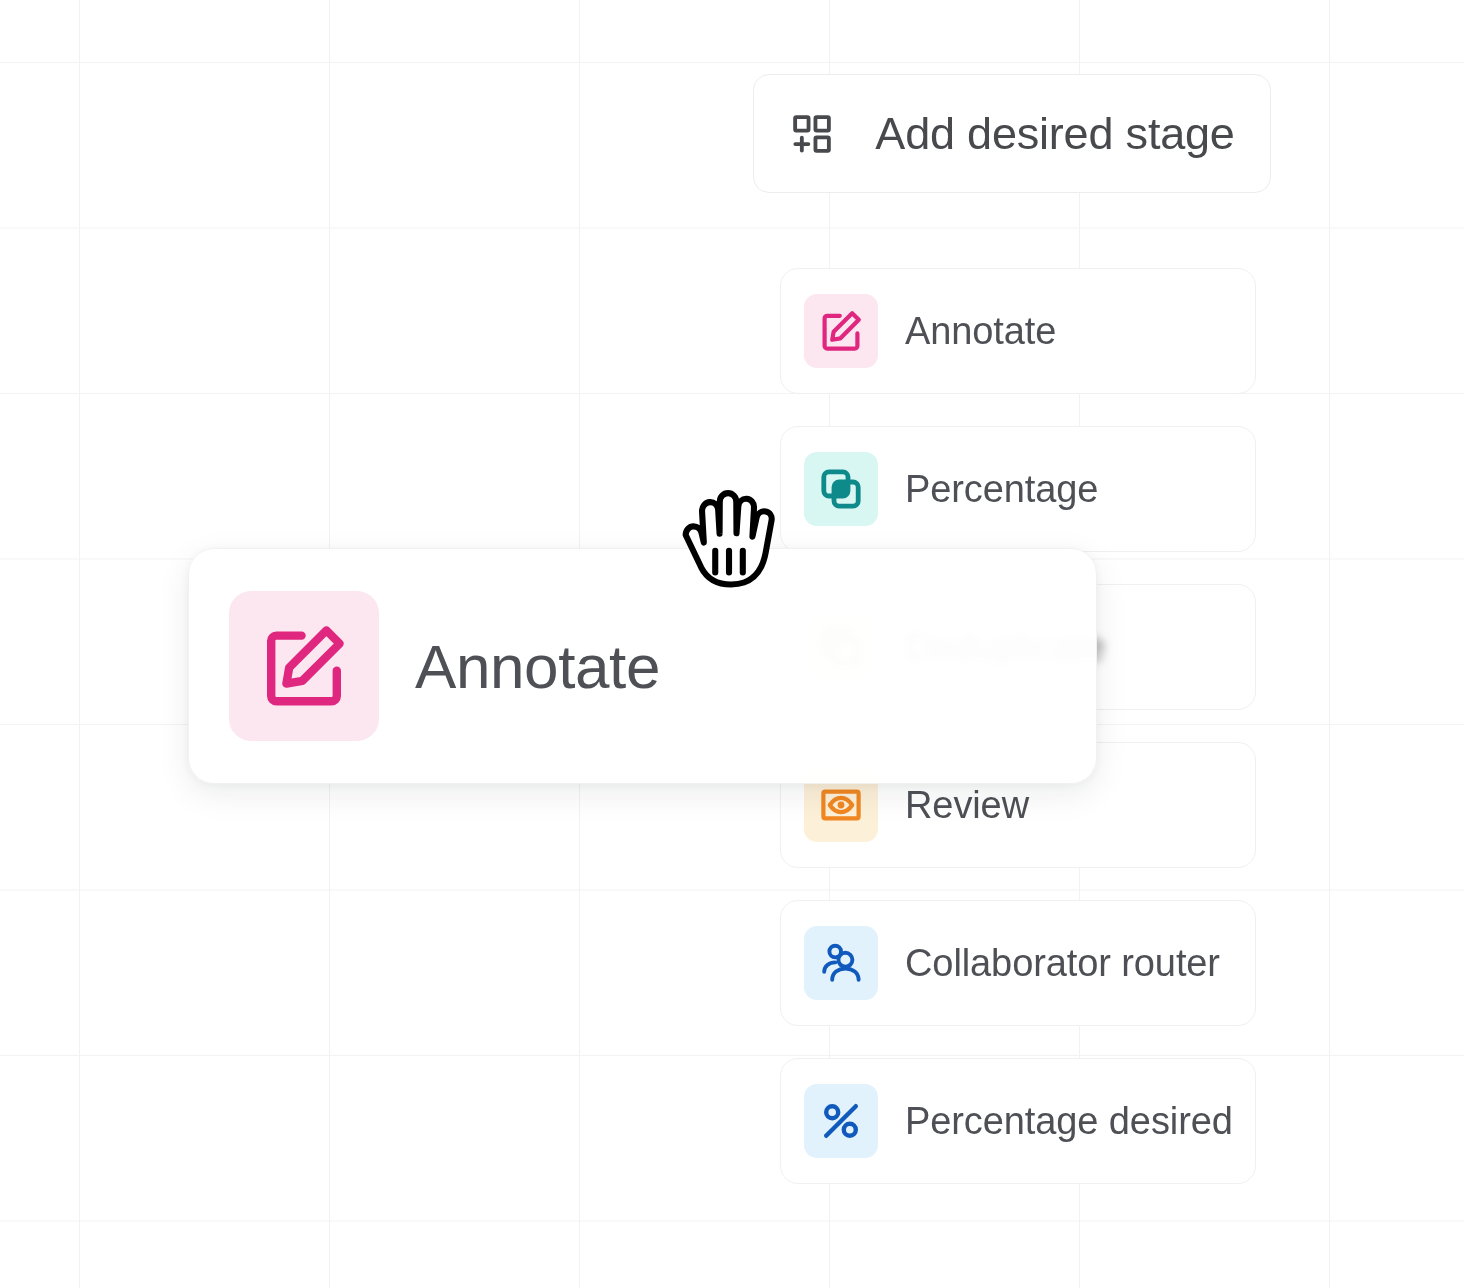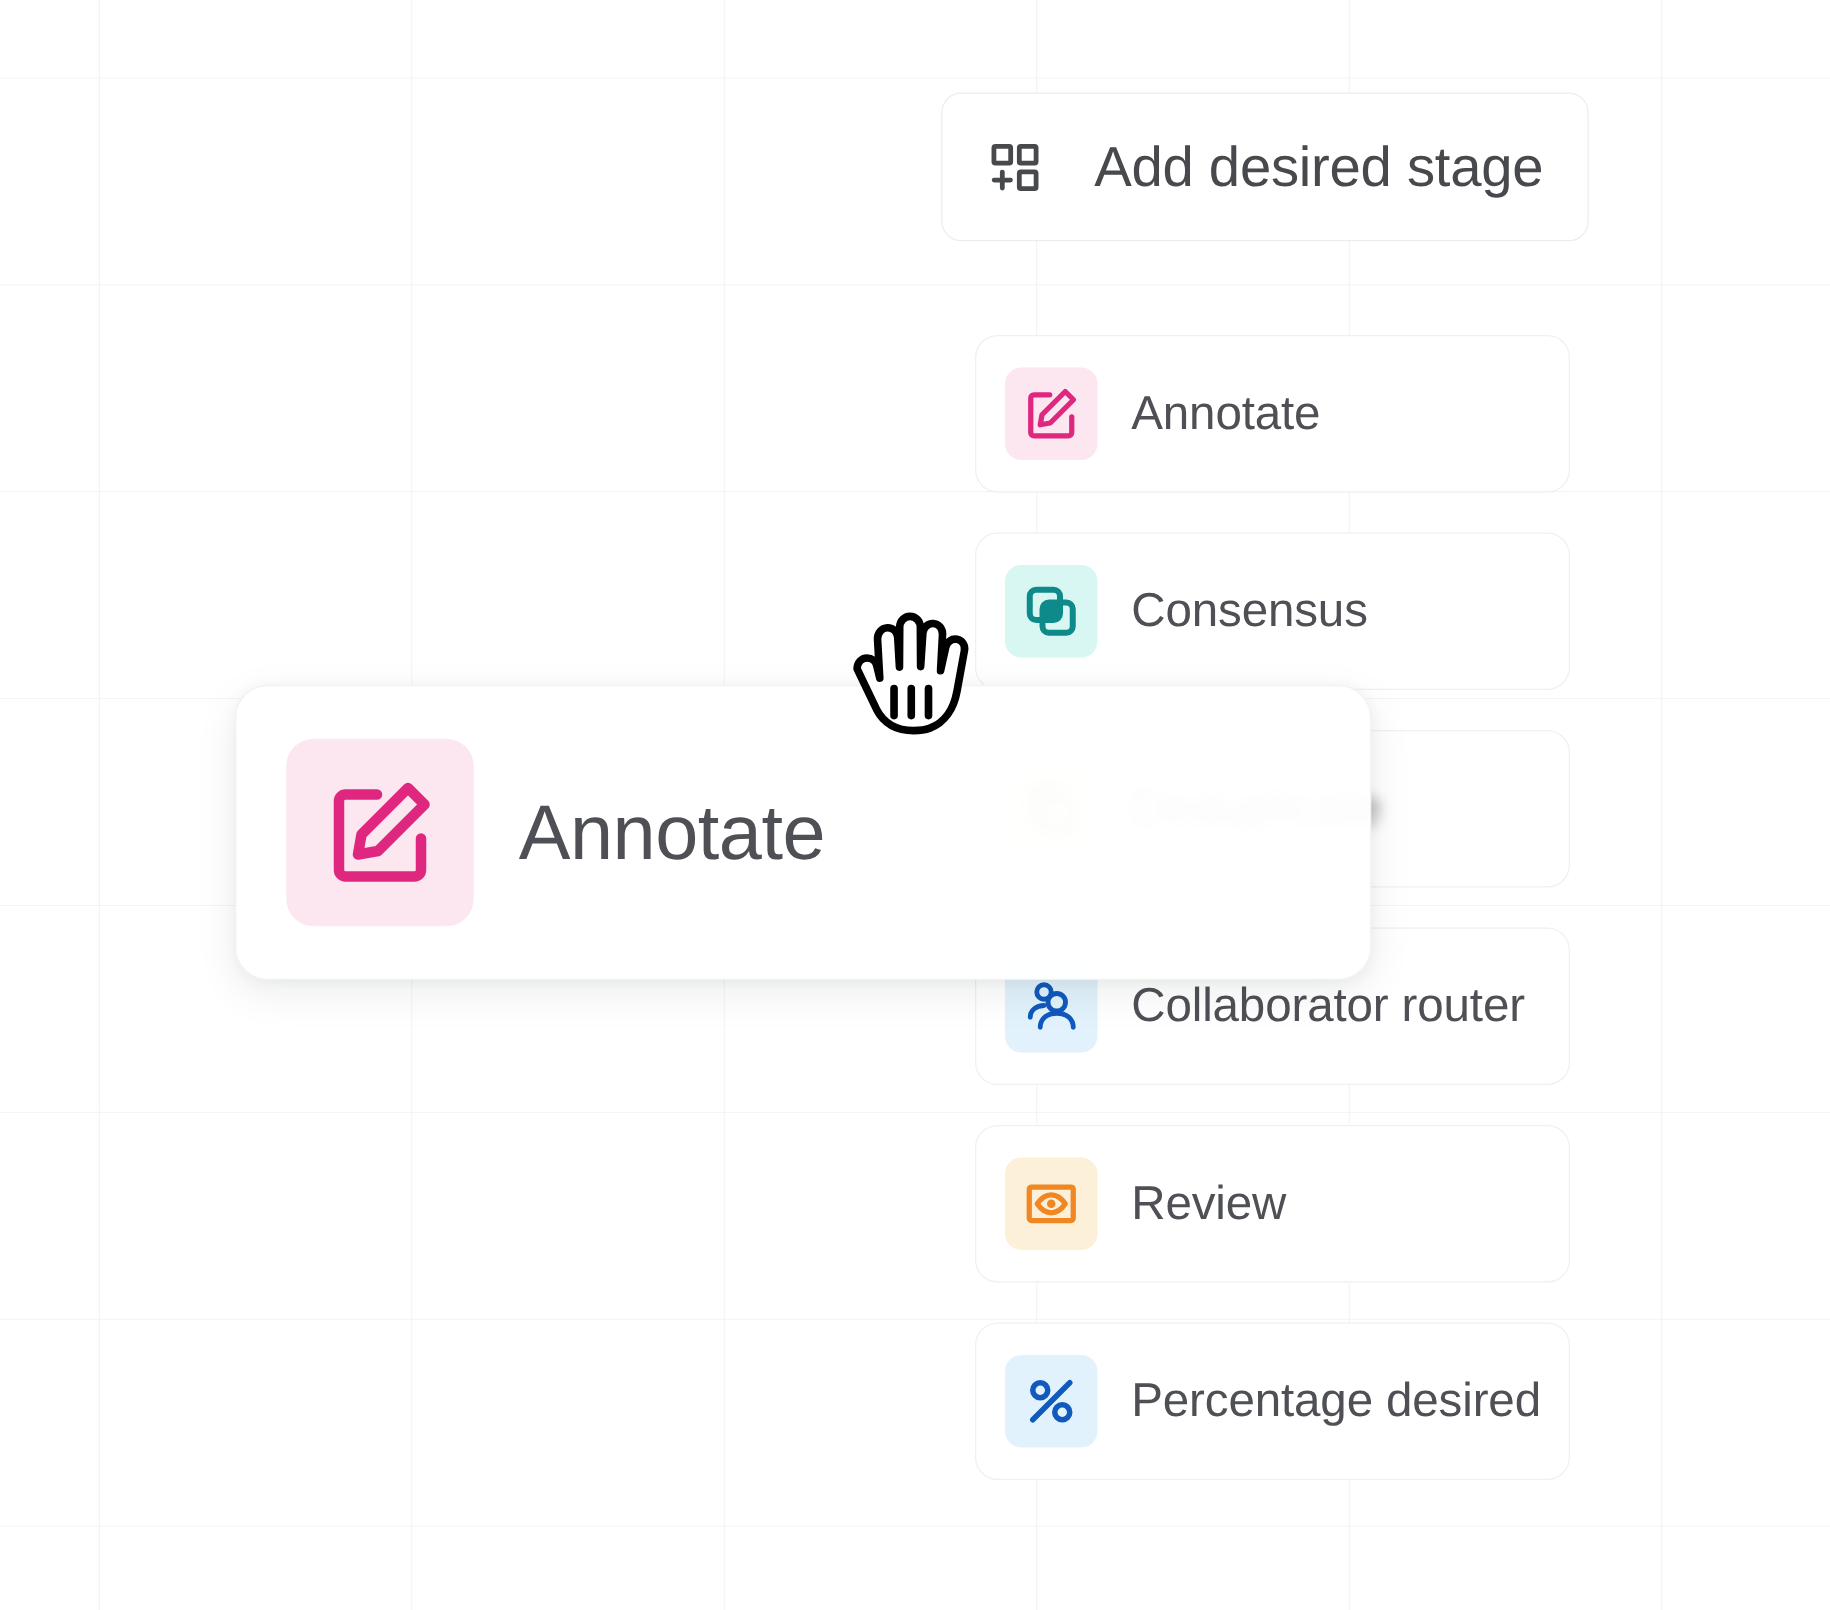--- a/index.html
+++ b/index.html
@@ -181,54 +181,54 @@
   </div>
 
   <div class="stage-item">
     <span class="stage-tile" style="background:#d8f6f2">
       <svg viewBox="0 0 24 24" fill="none" stroke="#0f8a8a" stroke-width="2.4" stroke-linecap="round" stroke-linejoin="round">
         <rect x="3.4" y="3.4" width="12.1" height="12.1" rx="2.6"></rect>
         <rect x="8.5" y="8.5" width="12.1" height="12.1" rx="2.6"></rect>
         <rect x="9.1" y="9.1" width="5.8" height="5.8" rx="0.9" fill="#0f8a8a" stroke="none"></rect>
       </svg>
     </span>
-    <span class="stage-label">Consensus</span>
+    <span class="stage-label">Percentage</span>
   </div>
 
   <div class="stage-item obscured">
     <span class="stage-tile" style="background:#eff7e3">
       <svg viewBox="0 0 24 24" fill="none" stroke="#8cb83e" stroke-width="2.2" stroke-linecap="round" stroke-linejoin="round">
         <rect x="8.2" y="8.2" width="12" height="12" rx="2.4"></rect>
         <path d="M15.8 3.8H6.2a2.4 2.4 0 0 0-2.4 2.4v9.6"></path>
       </svg>
     </span>
     <span class="stage-label">Deduplicate</span>
+  </div>
+
+  <div class="stage-item">
+    <span class="stage-tile" style="background:#fdf0d9">
+      <svg viewBox="0 0 24 24" fill="none" stroke="#f08722" stroke-width="2.1" stroke-linecap="round" stroke-linejoin="round">
+        <rect x="3.2" y="5.3" width="17.6" height="13.4" rx="0.9"></rect>
+        <path d="M6.4 12c1.6-2.4 3.5-3.6 5.6-3.6S16 9.6 17.6 12c-1.6 2.4-3.5 3.6-5.6 3.6S8 14.4 6.4 12z"></path>
+        <circle cx="12" cy="12" r="1.7" fill="#f08722" stroke="none"></circle>
+      </svg>
+    </span>
+    <span class="stage-label">Review</span>
   </div>
 
   <div class="stage-item">
     <span class="stage-tile" style="background:#e2f2fd">
       <svg viewBox="0 0 24 24" fill="none" stroke="#1059bd" stroke-width="1.95" stroke-linecap="round" stroke-linejoin="round">
         <circle cx="9.1" cy="6.3" r="2.9"></circle>
         <path d="M3.6 16.4c0-2.8 2.4-4.7 5.5-4.7"></path>
         <circle cx="14.2" cy="10.4" r="3.5"></circle>
         <path d="M7.6 20.4c0-3.5 2.9-5.6 6.6-5.6s6.6 2.1 6.6 5.6"></path>
       </svg>
     </span>
     <span class="stage-label">Collaborator router</span>
-  </div>
-
-  <div class="stage-item">
-    <span class="stage-tile" style="background:#fdf0d9">
-      <svg viewBox="0 0 24 24" fill="none" stroke="#f08722" stroke-width="2.1" stroke-linecap="round" stroke-linejoin="round">
-        <rect x="3.2" y="5.3" width="17.6" height="13.4" rx="0.9"></rect>
-        <path d="M6.4 12c1.6-2.4 3.5-3.6 5.6-3.6S16 9.6 17.6 12c-1.6 2.4-3.5 3.6-5.6 3.6S8 14.4 6.4 12z"></path>
-        <circle cx="12" cy="12" r="1.7" fill="#f08722" stroke="none"></circle>
-      </svg>
-    </span>
-    <span class="stage-label">Review</span>
   </div>
 
   <div class="stage-item">
     <span class="stage-tile" style="background:#e2f2fd">
       <svg viewBox="0 0 24 24" fill="none" stroke="#1059bd" stroke-width="2.2" stroke-linecap="round" stroke-linejoin="round">
         <line x1="19.4" y1="4.6" x2="4.6" y2="19.4"></line>
         <circle cx="7.6" cy="7.6" r="3.0"></circle>
         <circle cx="16.4" cy="16.4" r="3.0"></circle>
       </svg>
     </span>

